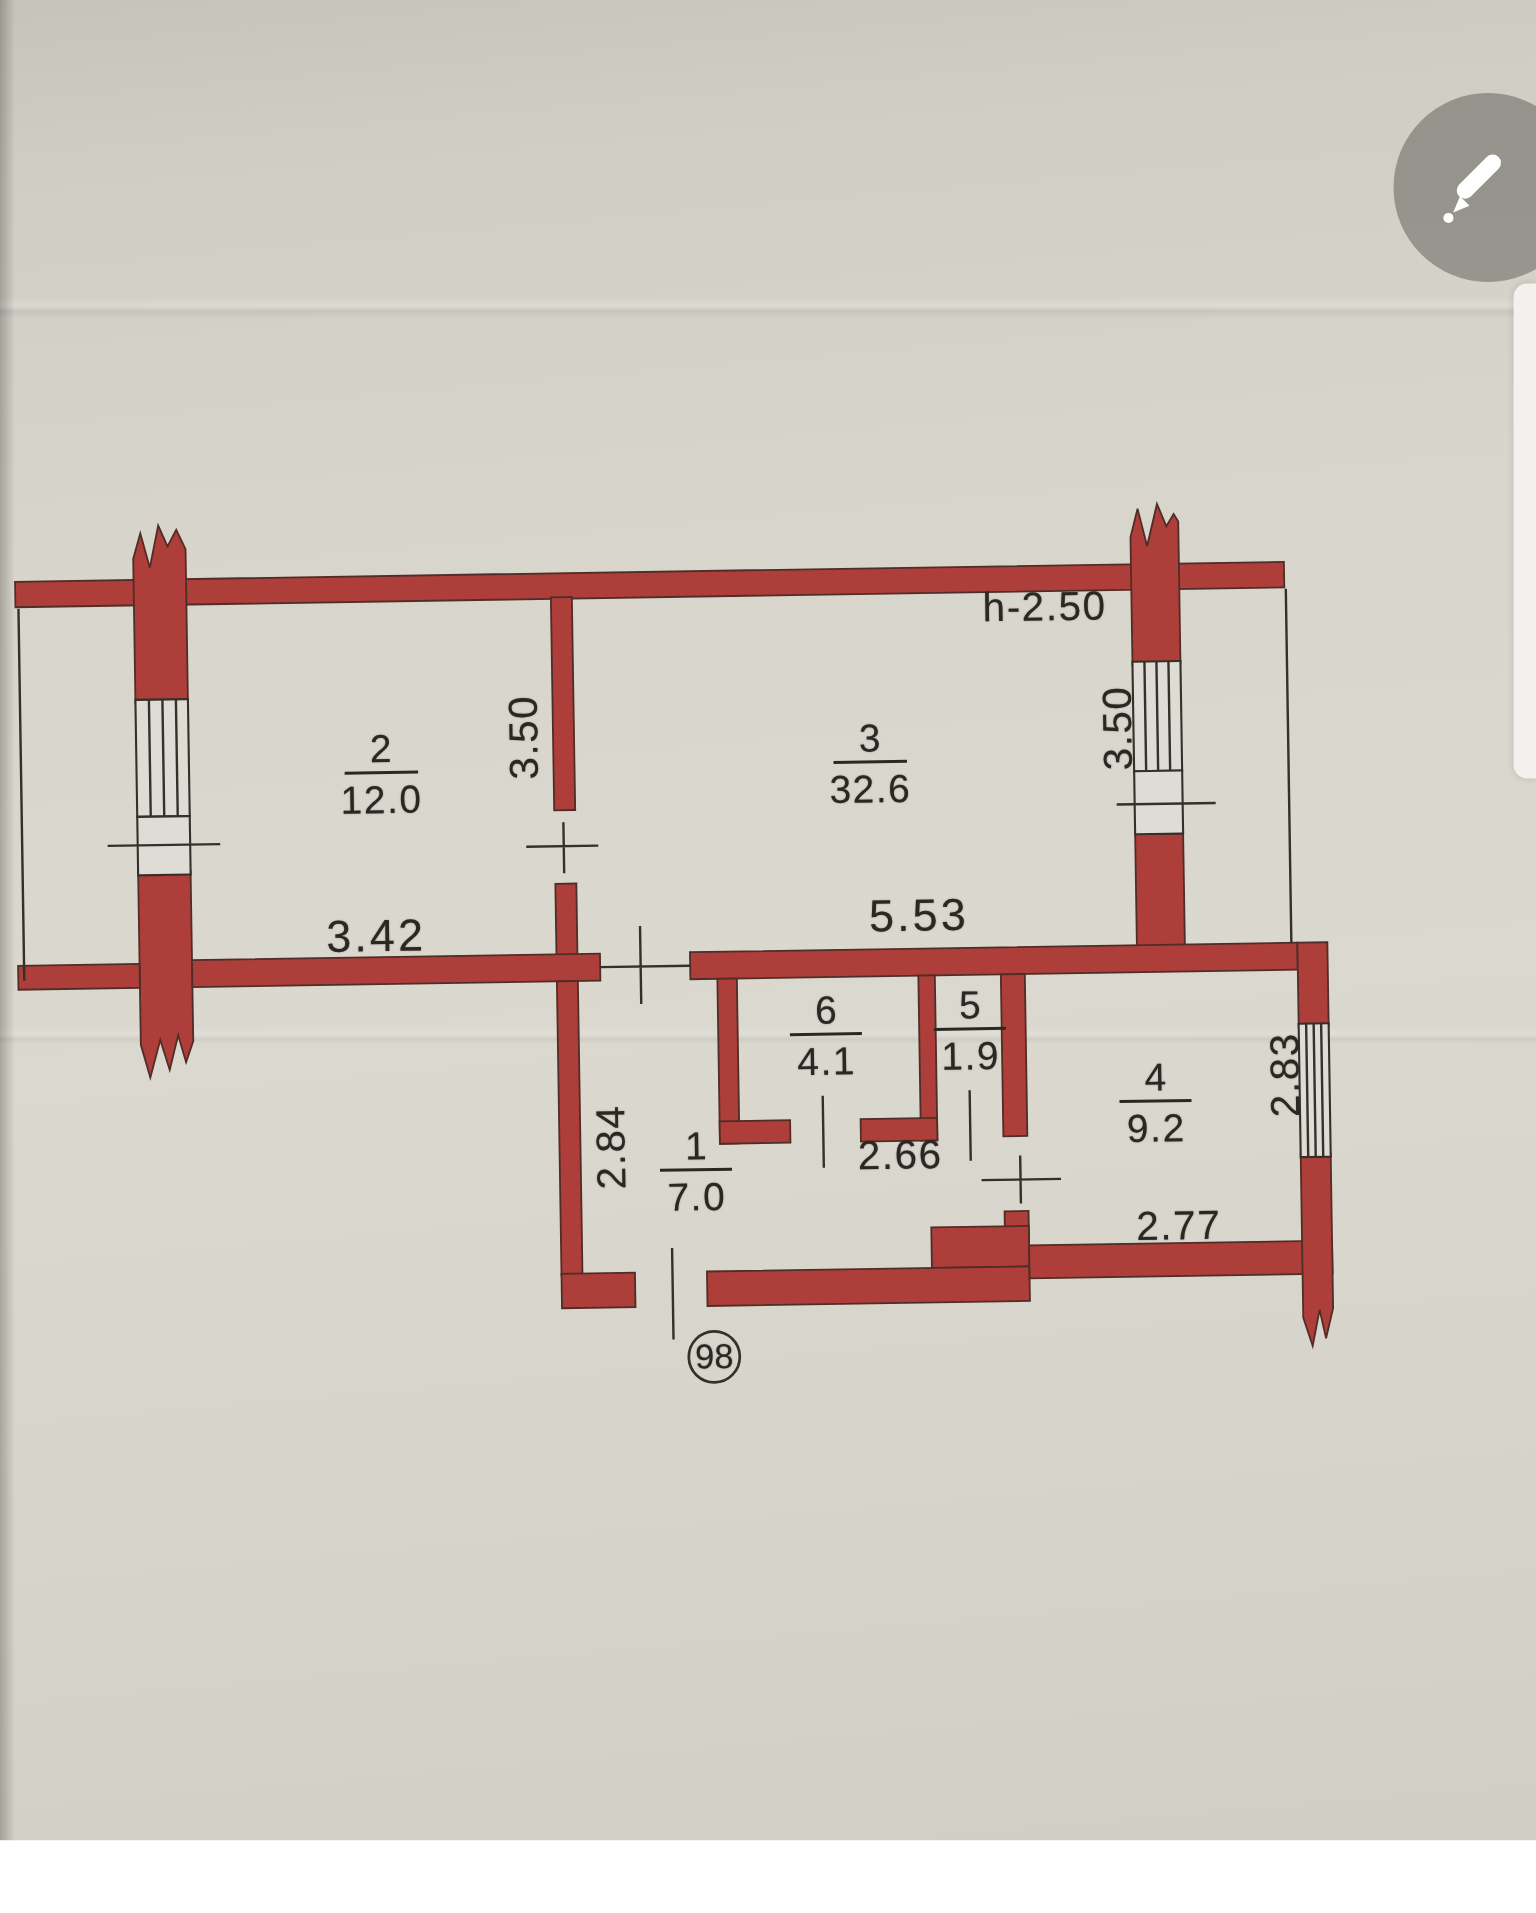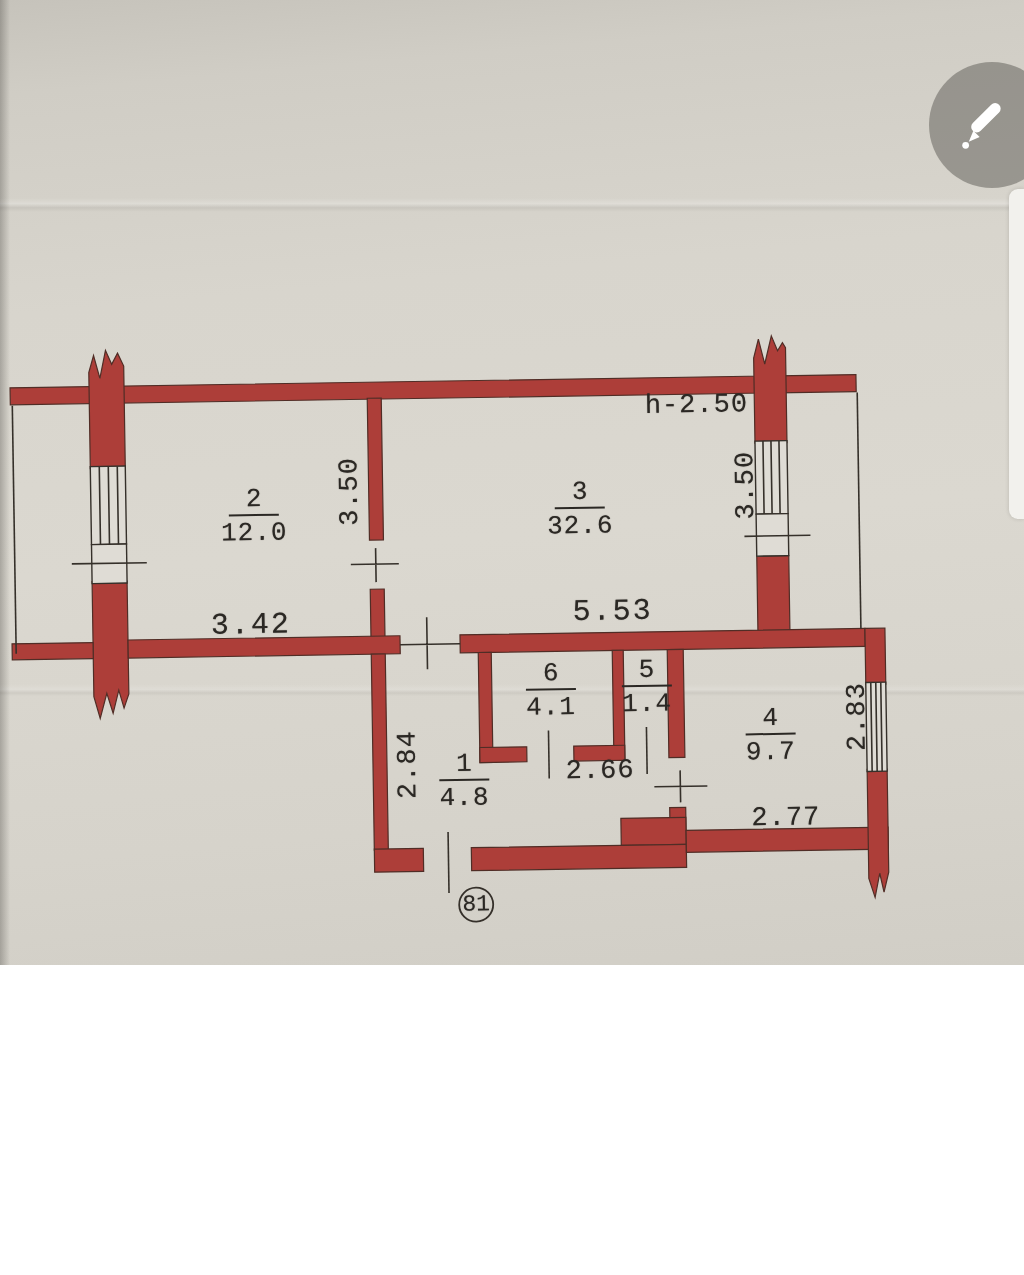--- a/index.html
+++ b/index.html
@@ -1,22 +1,22 @@
 <!DOCTYPE html>
 <html><head>
 <meta charset="utf-8">
 <title>Floor plan photo</title>
 <style>
   html,body{margin:0;padding:0;}
   .screen{
     position:relative;
-    width:1024px;height:965px;
+    width:1024px;height:1227px;
     overflow:hidden;
     background:linear-gradient(175deg,#c6c3bb 0%,#d0cdc5 9%,#d8d5cd 30%,#dbd8d0 55%,#d6d3cb 82%,#d1cec6 100%);
-    font-family:Liberation Mono, monospace;
+    font-family:Liberation Sans, sans-serif;
     color:#2b2824;
   }
   .shade-left{
     position:absolute;left:0;top:0;width:10px;height:100%;
     background:linear-gradient(90deg,rgba(40,38,34,.28),rgba(40,38,34,0));
   }
   .fold{position:absolute;left:0;width:100%;pointer-events:none;}
   .fold.f1{top:198px;height:14px;
     background:linear-gradient(180deg,rgba(0,0,0,0) 0%,rgba(255,255,255,.22) 40%,rgba(0,0,0,.06) 70%,rgba(0,0,0,0) 100%);}
   .fold.f2{top:684px;height:12px;
@@ -137,42 +137,42 @@
     <div class="room-label" style="left:582px;top:511px">
       <span class="num">3</span>
       <span class="area">32.6</span>
     </div>
     <div class="room-label" style="left:550px;top:692px">
       <span class="num">6</span>
       <span class="area">4.1</span>
     </div>
     <div class="room-label" style="left:646px;top:690px">
       <span class="num">5</span>
-      <span class="area">1.4</span>
+      <span class="area">1.9</span>
     </div>
     <div class="room-label" style="left:462px;top:781px">
       <span class="num">1</span>
-      <span class="area">4.8</span>
+      <span class="area">7.0</span>
     </div>
     <div class="room-label" style="left:769px;top:740px">
       <span class="num">4</span>
-      <span class="area">9.7</span>
+      <span class="area">9.2</span>
     </div>
 
     <div class="plan-text dim dim-lg" style="left:251px;top:621px">3.42</div>
     <div class="plan-text dim dim-lg" style="left:613px;top:613px">5.53</div>
     <div class="plan-text dim" style="left:598px;top:772px">2.66</div>
     <div class="plan-text dim" style="left:783px;top:822px">2.77</div>
 
     <div class="plan-text dim vdim" style="left:352px;top:489px">3.50</div>
     <div class="plan-text dim vdim" style="left:748px;top:489px">3.50</div>
     <div class="plan-text dim vdim" style="left:406px;top:763px">2.84</div>
     <div class="plan-text dim vdim" style="left:856px;top:722px">2.83</div>
 
-    <div class="unit-badge" style="left:472px;top:904px">81</div>
+    <div class="unit-badge" style="left:472px;top:904px">98</div>
   </div>
 
   <div class="edit-btn">
     <svg width="58" height="58" viewBox="0 0 24 24">
       <line x1="16.6" y1="5.2" x2="9.0" y2="12.8" stroke="#ffffff" stroke-width="4.6" stroke-linecap="round"></line>
       <path d="M7.6 14.4 L5.7 18.9 L10.2 17.0 Z" fill="#ffffff"></path>
       <circle cx="4.4" cy="20.4" r="1.4" fill="#ffffff"></circle>
     </svg>
   </div>
   <div class="scroll-thumb"></div>

